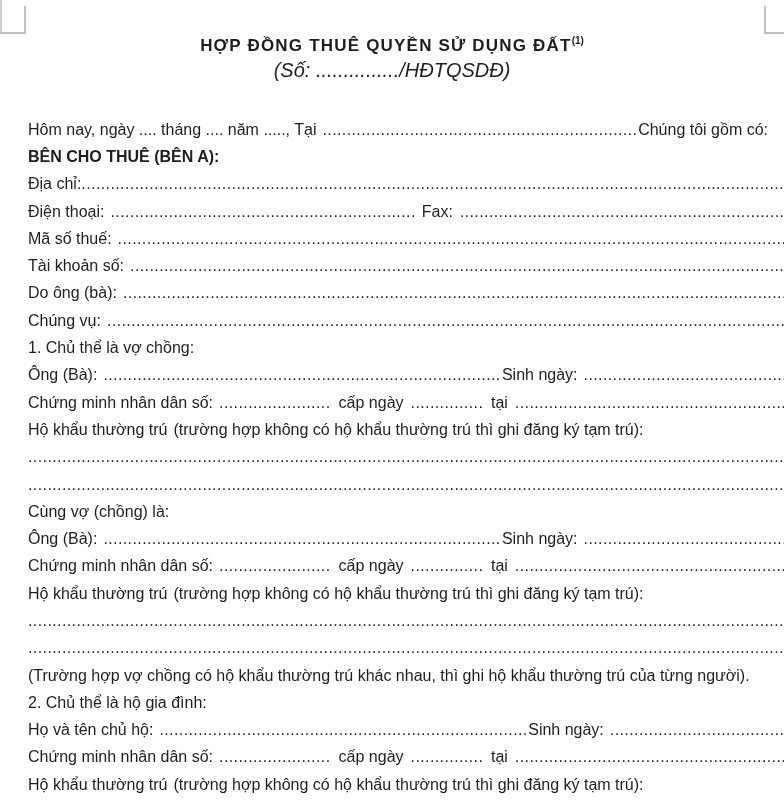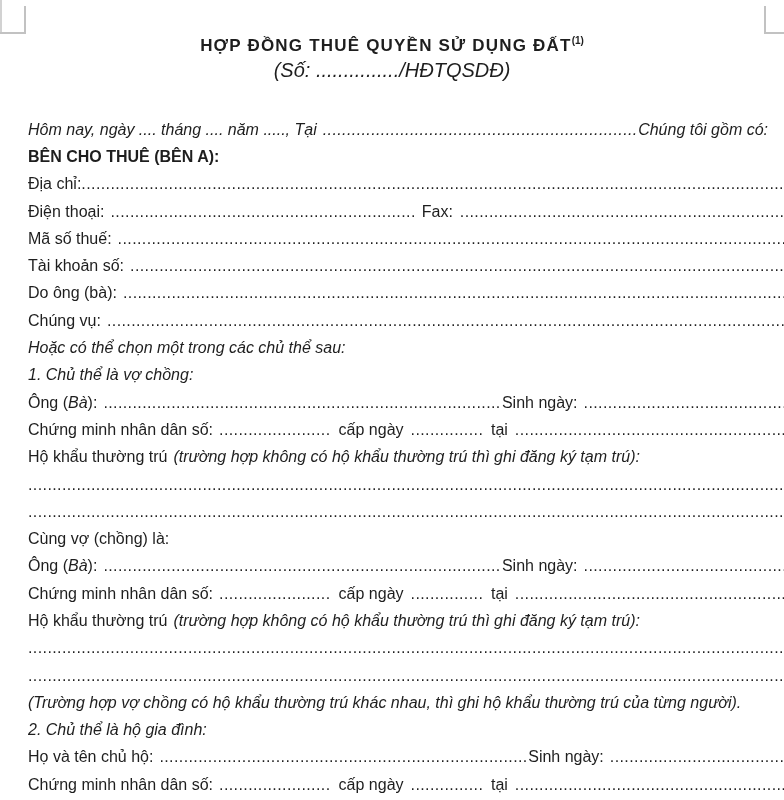--- a/index.html
+++ b/index.html
@@ -21,21 +21,21 @@
   .subtitle{font-style:italic;font-size:20px;line-height:26px;}
 
   .bodytext{margin-top:33px;}
   .line{
     display:flex;align-items:baseline;white-space:nowrap;overflow:hidden;
     height:27.3px;line-height:27.3px;
   }
   .line.wide{padding-right:16px;}
   .seg{flex:0 0 auto;}
   .fill{flex:1 1 0;overflow:hidden;letter-spacing:0.4px;}
-  .i{font-style:italic;}
+  .i{}
   .b{font-weight:700;}
   .gr6{padding-right:6px;}
   .gl8{padding-left:8px;}
   .midlab{padding:0 7px;}
 </style>
 </head>
 <body>
 
 <div class="page">
   <div class="edge-left"></div>
@@ -86,23 +86,20 @@
       <div class="line">
         <span class="seg gr6">Do ông (bà):</span>
         <span class="fill">........................................................................................................................................................................................</span>
       </div>
 
       <div class="line">
         <span class="seg gr6">Chúng vụ:</span>
         <span class="fill">........................................................................................................................................................................................</span>
       </div>
 
-      <div class="line i">
-        <span class="seg">Hoặc có thể chọn một trong các chủ thể sau:</span>
-      </div>
 
       <div class="line i">
         <span class="seg">1. Chủ thể là vợ chồng:</span>
       </div>
 
       <div class="line">
         <span class="seg">Ông (</span>
         <span class="seg i">Bà</span>
         <span class="seg gr6">):</span>
         <span class="fill" style="flex-grow:332">........................................................................................................................................................................................</span>

